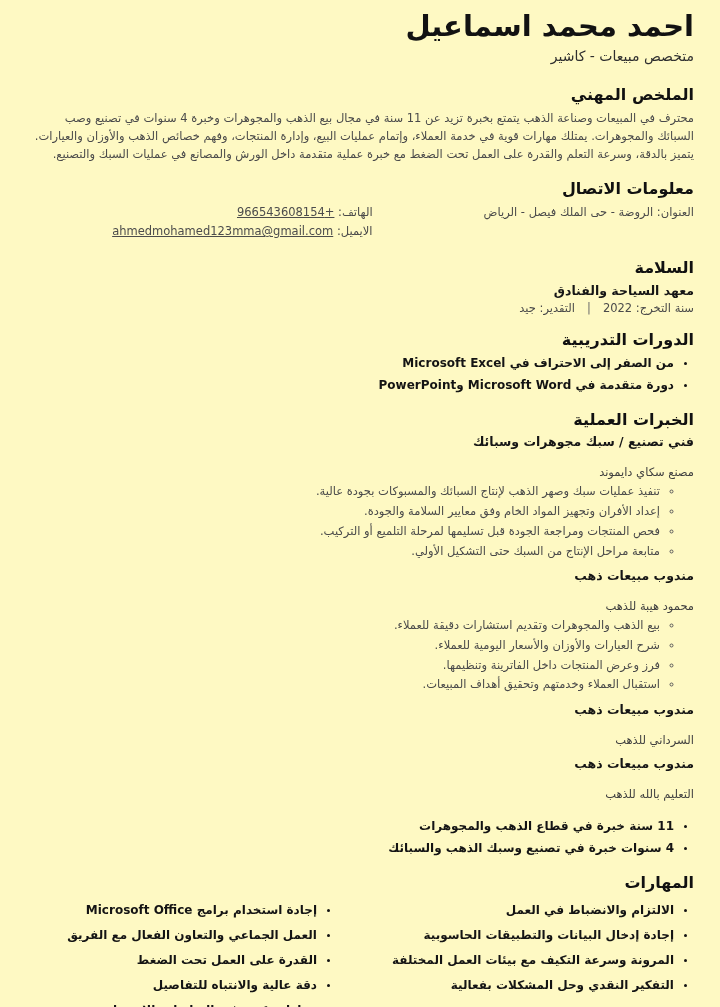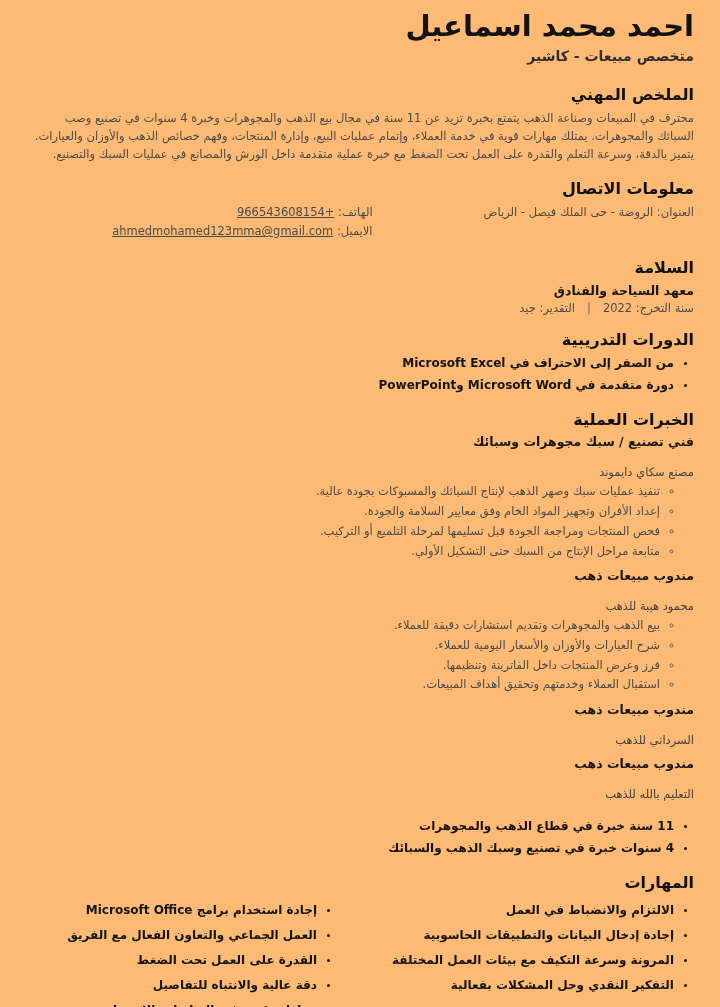--- a/index.html
+++ b/index.html
@@ -6,36 +6,36 @@
   html, body { margin: 0; padding: 0; background: #ffffff; }
   .page {
     width: 720px;
     height: 1007px;
     margin: 0 auto;
     padding: 10px 26px 0 26px;
     direction: rtl;
     text-align: right;
     font-family: "DejaVu Sans", sans-serif;
     color: #1c1c1c;
-    background: #fdba74;
+    background: #fef9c3;
     overflow: hidden;
   }
   
   .name {
     font-size: 29px;
     line-height: 1.15;
     font-weight: bold;
     margin: 0;
     color: #121212;
   }
   .subtitle {
     font-size: 14px;
     color: #2e2e2e;
     margin-top: 5px;
-    font-weight: 700;
+    font-weight: 400;
   }
   
   h2.sec-title {
     font-size: 16px;
     font-weight: bold;
     color: #111111;
     margin: 0 0 4px 0;
     line-height: 1.3;
     text-align: right;
   }

